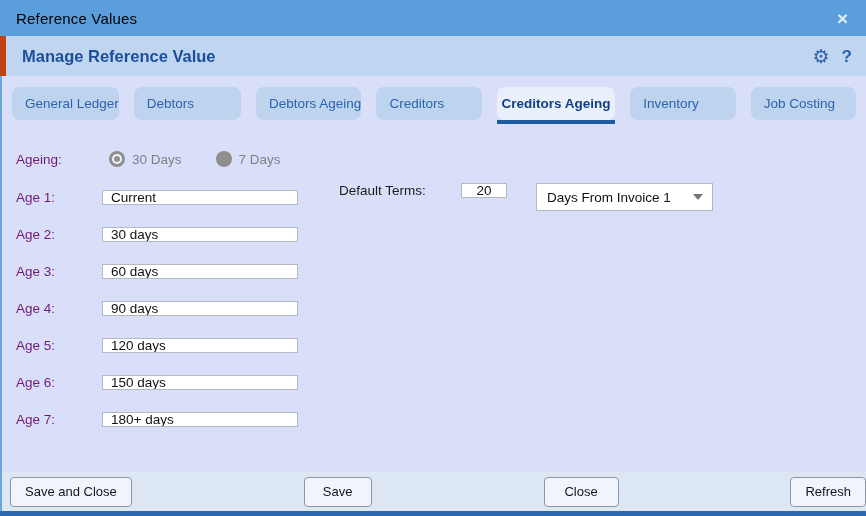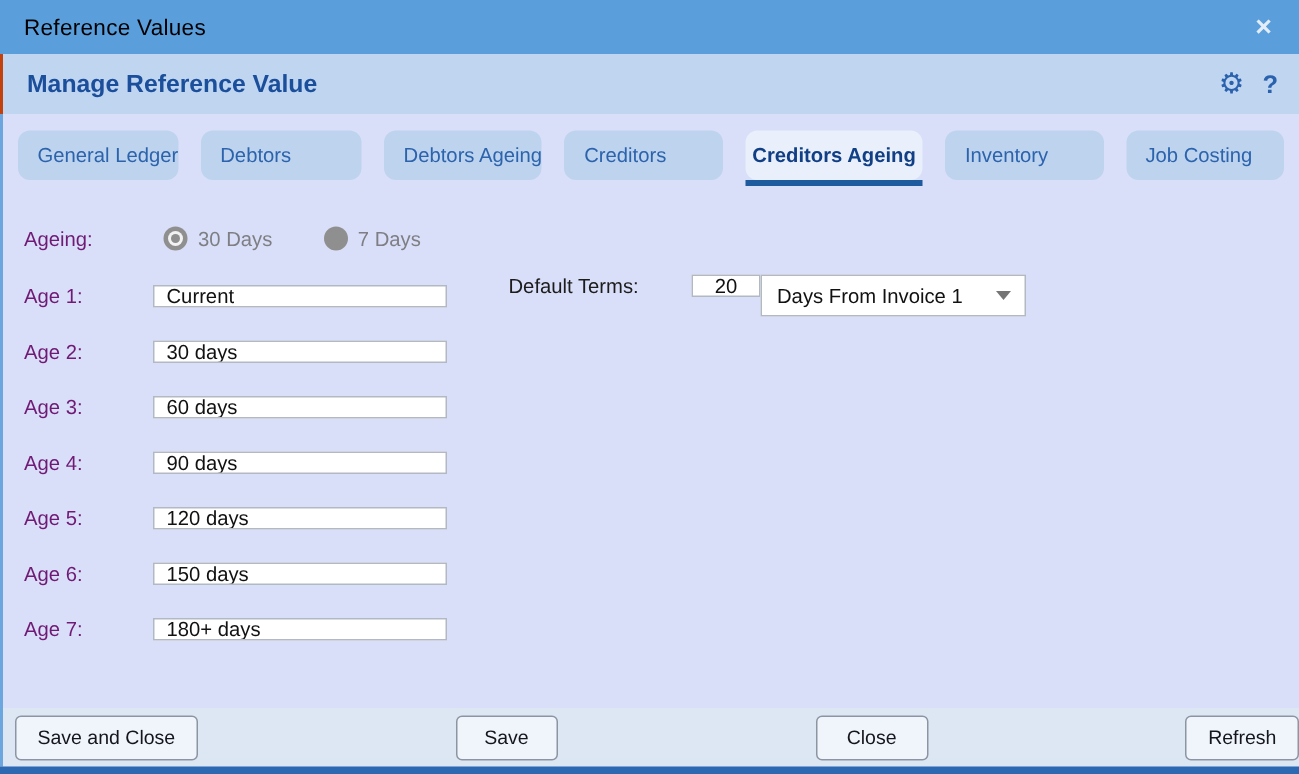--- a/index.html
+++ b/index.html
@@ -26,21 +26,21 @@
     flex: 1;
   }
   .titlebar .close {
     color: #e3edf8; font-size: 19px; font-weight: bold;
     line-height: 1; cursor: pointer; padding: 2px 4px;
   }
   
   .header {
     height: 40px; flex: 0 0 40px;
     background: #bfd5f0;
-    border-left: 2px solid #c2410c;
+    border-left: 6px solid #c2410c;
     display: flex; align-items: center;
     padding: 0 14px 0 16px;
   }
   .header .htitle {
     color: #1b4e9b; font-size: 16.5px; font-weight: bold;
     flex: 1;
   }
   .header .gear {
     color: #2a62ae; font-size: 19px; line-height: 1;
     margin-right: 12px; cursor: pointer;
@@ -130,21 +130,21 @@
     font-size: 13.5px; color: #111;
     padding: 0 8px;
     outline: none;
   }
   .age-input { width: 196px; }
   .terms-col { margin-left: 41px; }
   .terms-row { display: flex; align-items: flex-start; height: 28px; }
   .terms-label { width: 122px; font-size: 13.5px; color: #1c1c1c; }
   .terms-input { width: 46px; text-align: center; }
   .dropdown {
-    width: 177px; height: 28px; margin-left: 0;
+    width: 177px; height: 28px; margin-left: 29px;
     border: 1px solid #b3b9c3; background: #ffffff;
     display: flex; align-items: center;
     padding: 0 9px 0 10px;
     font-size: 13.5px; color: #111;
     cursor: pointer;
   }
   .dropdown .dd-text { flex: 1; white-space: nowrap; overflow: hidden; }
   .dd-arrow {
     width: 0; height: 0;
     border-left: 5px solid transparent;

